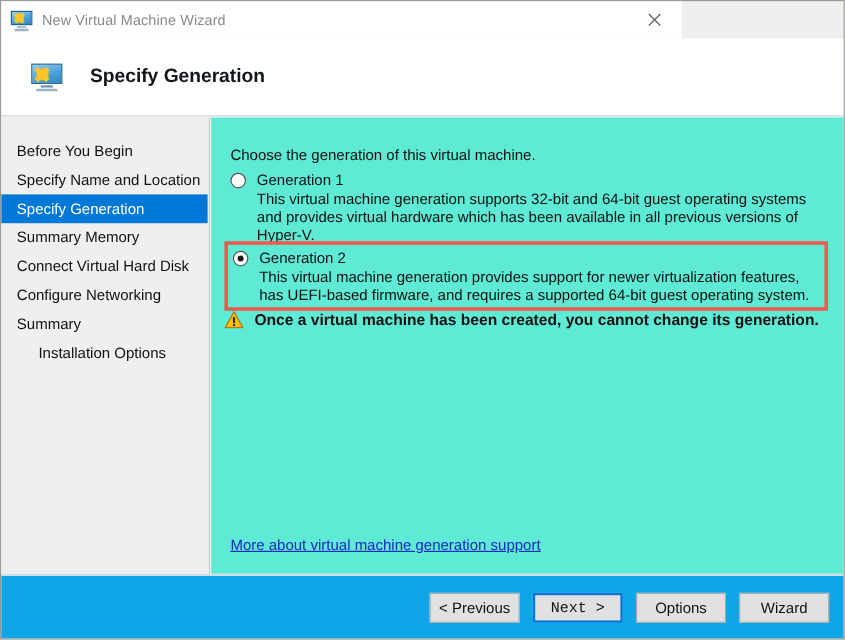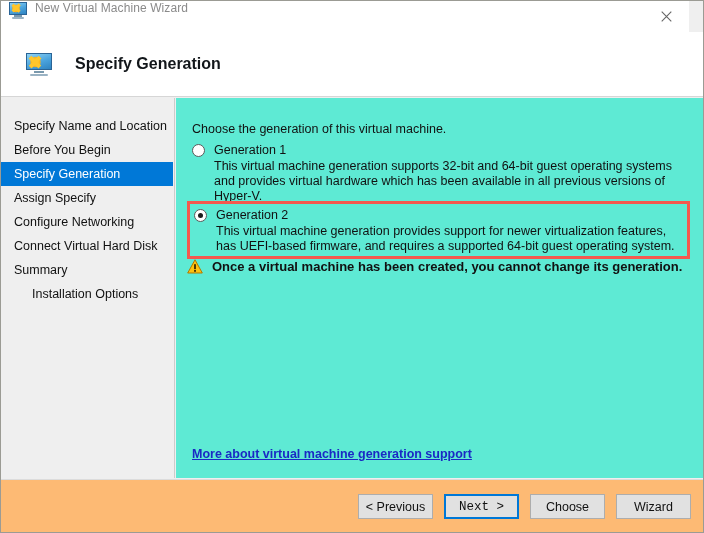--- a/index.html
+++ b/index.html
@@ -21,24 +21,25 @@
     box-sizing: border-box;
     border: 1px solid #9b9b94;
     background: #efefef;
     overflow: hidden;
   }
 
   
   #titlebar {
     position: absolute;
     left: 0; top: 0;
-    width: 688px;
+    width: 567px;
     height: 31px;
     background: #ffffff;
     display: flex;
+    align-items: center;
   }
   #title-icon {
     margin-left: 8px;
     width: 18px;
     height: 18px;
     position: relative;
     flex: 0 0 auto;
   }
   .monitor {
     position: relative;
@@ -265,31 +266,30 @@
 
   #more-link {
     position: absolute;
     left: 16px;
     top: 349px;
     font-size: 12.5px;
     color: #1a29c4;
     text-decoration: underline;
     cursor: default;
     white-space: nowrap;
-    font-weight: bold;
   }
 
   
   #footer {
     position: absolute;
     left: 0;
     top: 478px;
     width: 702px;
     height: 53px;
-    background: #fdba74;
+    background: #0ea5e9;
     box-sizing: border-box;
     border-top: 1px solid #dcdcdc;
   }
   #footer-buttons {
     position: absolute;
     right: 12px;
     top: 14px;
     display: flex;
     gap: 11px;
   }
@@ -341,26 +341,26 @@
         <div class="screen"></div>
         <div class="spark"></div>
         <div class="stand"></div>
         <div class="base"></div>
       </div>
     </div>
     <div id="header-title">Specify Generation</div>
   </div>
 
   <div id="sidebar">
+    <div class="nav-item">Before You Begin</div>
     <div class="nav-item">Specify Name and Location</div>
-    <div class="nav-item">Before You Begin</div>
     <div class="nav-item selected">Specify Generation</div>
-    <div class="nav-item">Assign Specify</div>
+    <div class="nav-item">Summary Memory</div>
+    <div class="nav-item">Connect Virtual Hard Disk</div>
     <div class="nav-item">Configure Networking</div>
-    <div class="nav-item">Connect Virtual Hard Disk</div>
     <div class="nav-item">Summary</div>
     <div class="nav-item indent">Installation Options</div>
   </div>
 
   <div id="main">
 
     <div id="intro-text">Choose the generation of this virtual machine.</div>
 
     <div class="option-block" id="option-gen1">
       <div class="radio-row">
@@ -391,18 +391,18 @@
       <div id="warning-text">Once a virtual machine has been created, you cannot change its generation.</div>
     </div>
 
     <a id="more-link" href="#">More about virtual machine generation support</a>
   </div>
 
   <div id="footer">
     <div id="footer-buttons">
       <button class="btn">&lt; Previous</button>
       <button class="btn default">Next &gt;</button>
-      <button class="btn">Choose</button>
+      <button class="btn">Options</button>
       <button class="btn">Wizard</button>
     </div>
   </div>
 
 </div>
 
 </body></html>

